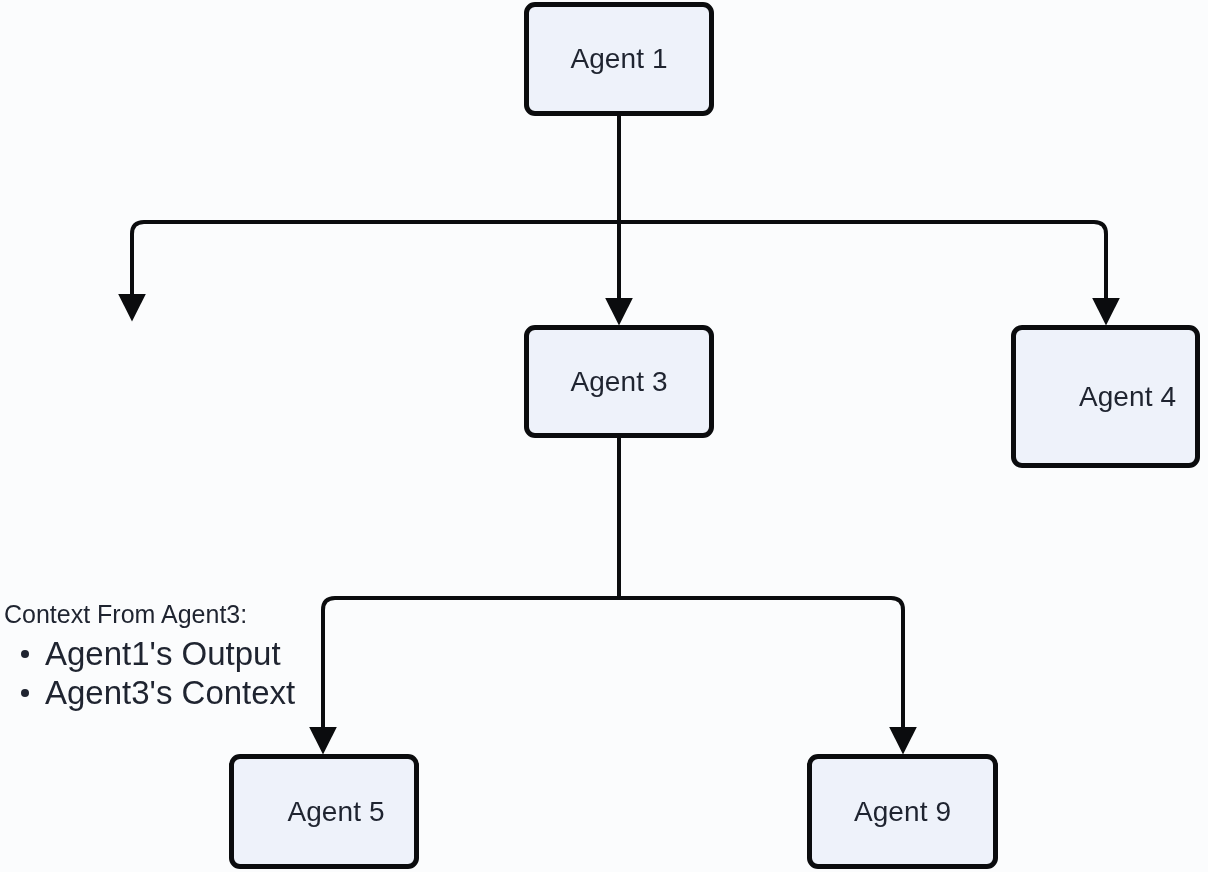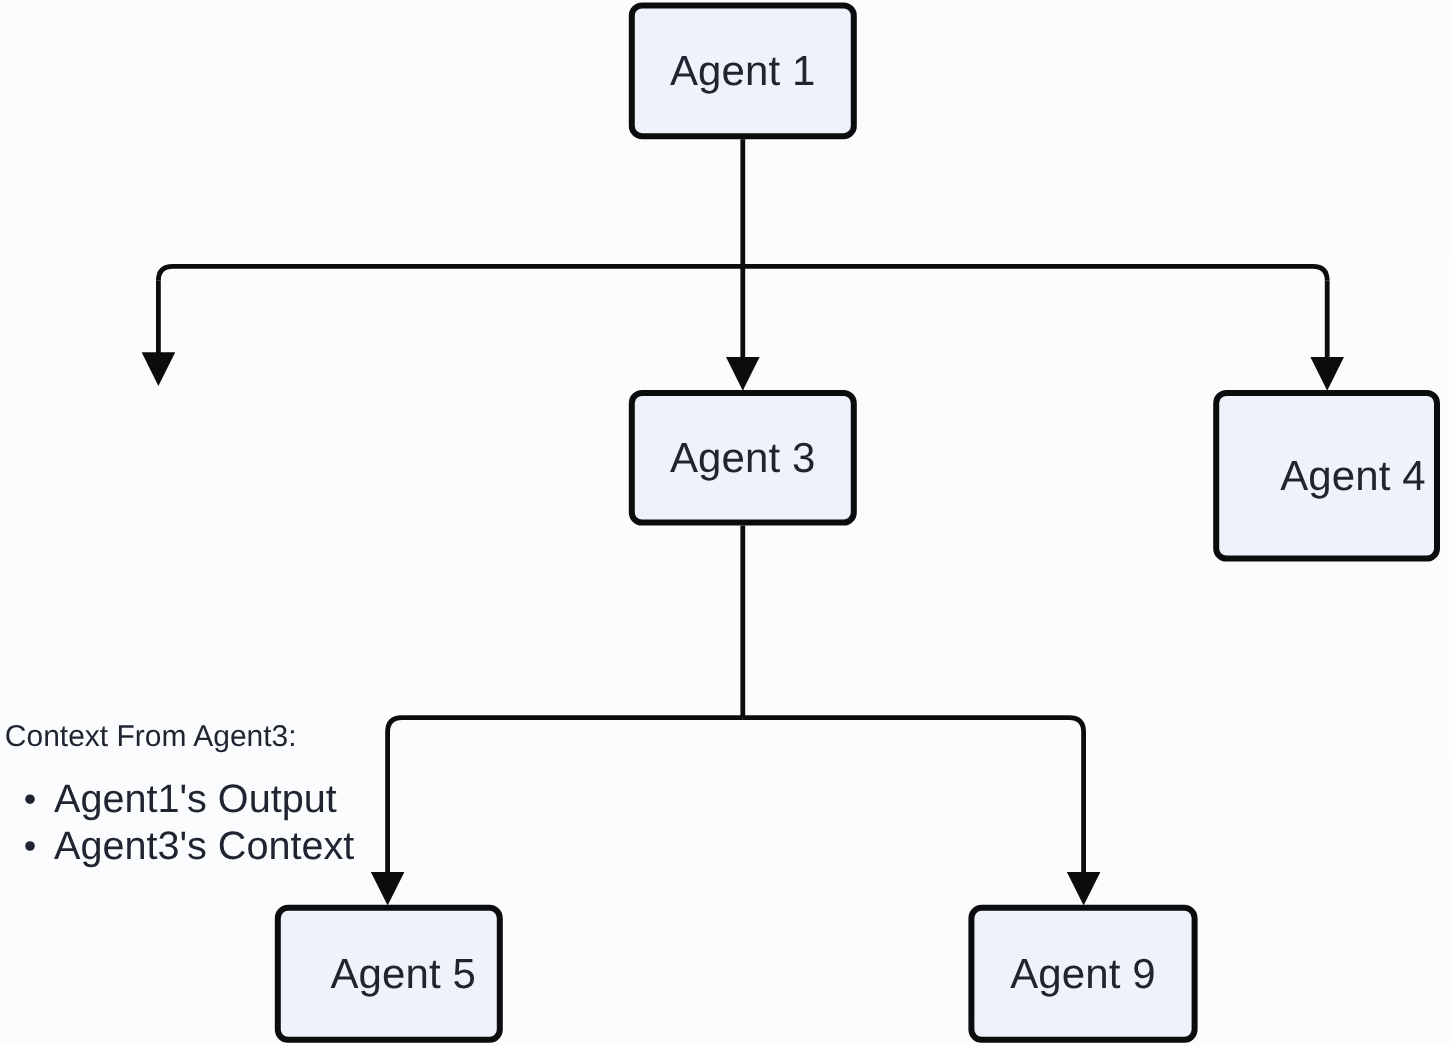--- a/index.html
+++ b/index.html
@@ -33,21 +33,21 @@
     background: #eef2fa;
     border: 5px solid #0b0c0e;
     border-radius: 11px;
     display: flex;
     align-items: center;
     justify-content: center;
     z-index: 2;
   }
   .node-label {
     font-family: "Liberation Sans", sans-serif;
-    font-size: 35px;
+    font-size: 28px;
     line-height: 1;
     color: #1f2430;
     letter-spacing: 0.1px;
     white-space: nowrap;
     user-select: none;
   }
   
   #node-agent1 { left: 524px; top: 2px;   width: 190px; height: 114px; }
   #node-agent2 { left: 38px;  top: 325px; width: 189px; height: 117px; }
   #node-agent3 { left: 524px; top: 325px; width: 190px; height: 113px; }
@@ -62,21 +62,21 @@
     top: 598px;
     z-index: 3;
     user-select: none;
   }
   #context-note .note-title {
     font-family: "Liberation Sans", sans-serif;
     font-size: 25px;
     line-height: 32px;
     color: #1f2430;
     white-space: nowrap;
-    margin: 0 0 16px 0;
+    margin: 0 0 4px 0;
   }
   #context-note ul {
     list-style: none;
     margin: 0;
     padding: 0;
   }
   #context-note li {
     position: relative;
     font-family: "Liberation Sans", sans-serif;
     font-size: 33px;

